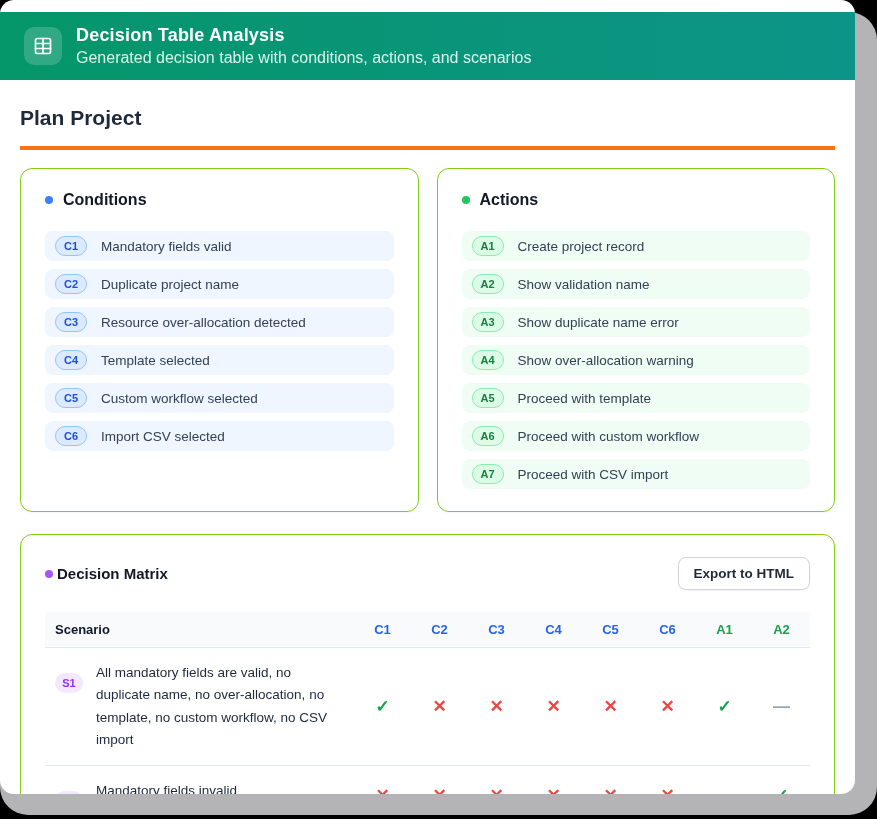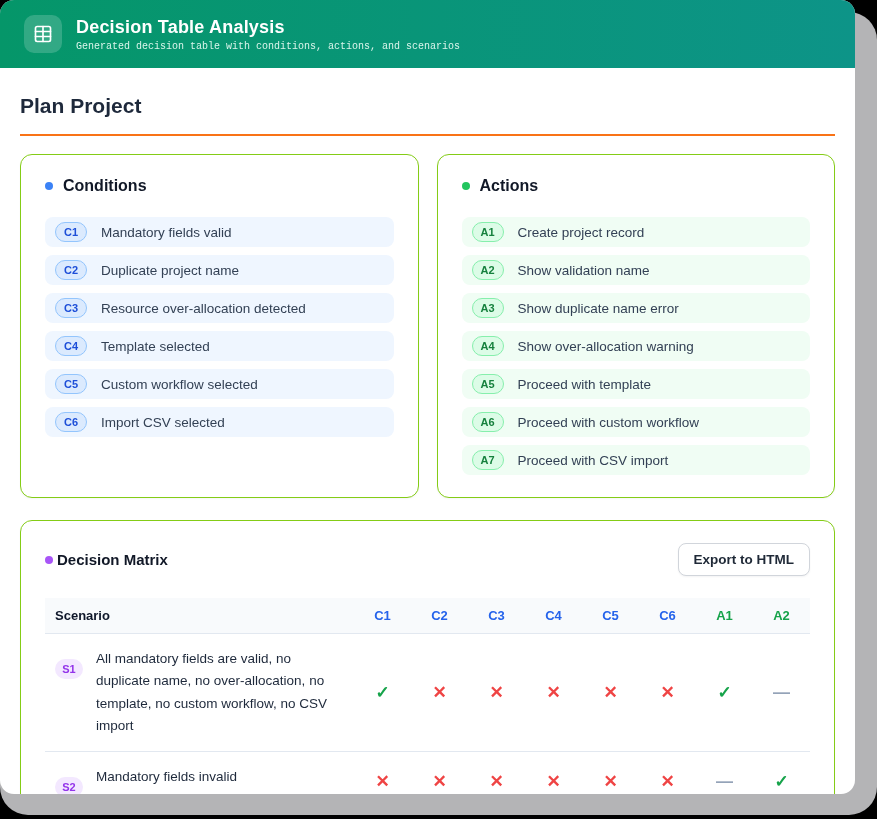--- a/index.html
+++ b/index.html
@@ -5,29 +5,29 @@
   * { margin:0; padding:0; box-sizing:border-box; }
   html,body { width:877px; height:819px; background:#000; font-family:"Liberation Sans", sans-serif; overflow:hidden; }
   .stage { position:relative; width:877px; height:819px; }
 
   .shadow-layer { position:absolute; left:0; top:12px; right:0; bottom:4px; background:#b4b4b6; border-radius:28px; }
 
   .window { position:absolute; left:0; top:0; width:855px; height:794px; background:#ffffff; border-radius:14px; overflow:hidden; }
 
   
   .app-header { display:flex; align-items:center; gap:14px; padding:14px 24px; height:68px;
-    background:linear-gradient(90deg, #059669 0%, #0d9488 100%); }
+    background:linear-gradient(90deg, #059669 0%, #0d9488 100%);margin-top:12px; }
   .app-icon { width:38px; height:38px; border-radius:10px; background:rgba(255,255,255,.18);
     display:flex; align-items:center; justify-content:center; flex:0 0 auto; }
   .app-title { color:#ffffff; font-size:18px; font-weight:bold; letter-spacing:.2px; }
-  .app-subtitle { color:rgba(236,253,245,.92); font-size:10px; margin-top:3px;font-family:Liberation Mono, monospace; }
+  .app-subtitle { color:rgba(236,253,245,.92); font-size:16px; margin-top:3px; }
 
   
   .content { padding:26px 20px 0 20px; }
-  .page-title { font-size:21px; font-weight:bold; color:#1e293b; padding-bottom:16px; border-bottom:2px solid #f97316; }
+  .page-title { font-size:21px; font-weight:bold; color:#1e293b; padding-bottom:16px; border-bottom:4px solid #f97316; }
 
   .cards-grid { display:grid; grid-template-columns:1fr 1fr; gap:18px; margin-top:18px; }
   .card { background:#fff; border:1px solid #84cc16; border-radius:12px; padding:22px 24px;
     box-shadow:0 1px 2px rgba(15,23,42,.04); }
   .card-title { display:flex; align-items:center; gap:10px; font-size:16px; font-weight:bold; color:#111827; }
   .dot { width:8px; height:8px; border-radius:50%; flex:0 0 auto; }
   .dot-blue { background:#3b82f6; } .dot-green { background:#22c55e; } .dot-purple { background:#a855f7; }
 
   .item-list { margin-top:22px; display:flex; flex-direction:column; gap:8px; }
   .item { display:flex; align-items:center; gap:14px; border-radius:8px; padding:5px 10px; min-height:30px; }

